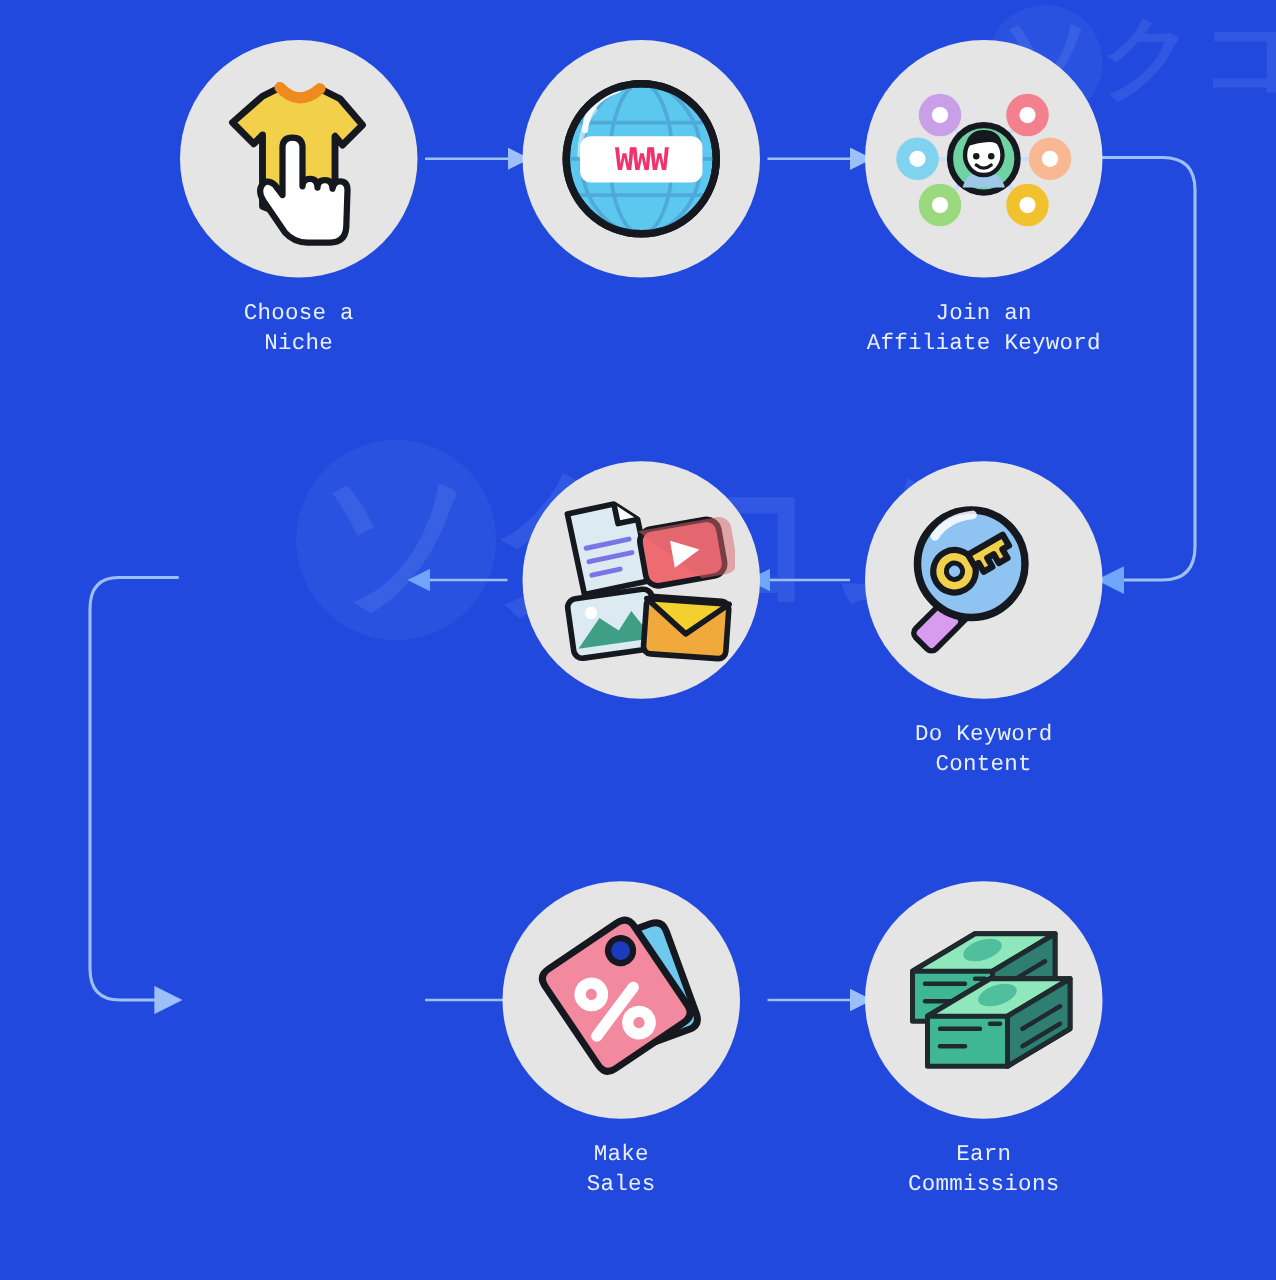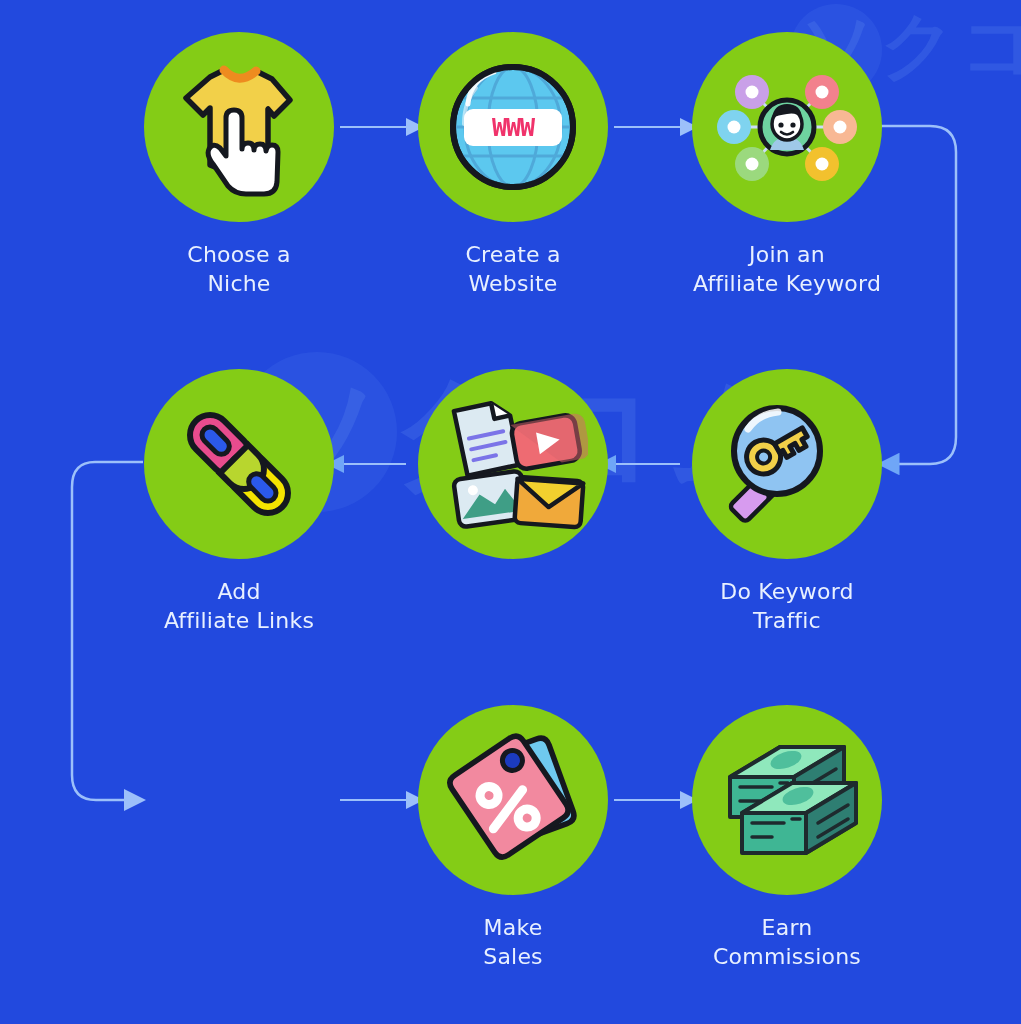--- a/index.html
+++ b/index.html
@@ -20,27 +20,27 @@
     letter-spacing:.06em;white-space:nowrap;line-height:1;
   }
 
   
   #wires{position:absolute;inset:0;}
 
   
   .node{position:absolute;width:190px;text-align:center;}
   .disc{
     width:190px;height:190px;border-radius:50%;
-    background:#84cc16;position:relative;
+    background:#e5e5e5;position:relative;
     display:flex;align-items:center;justify-content:center;
   }
   .art{width:150px;height:150px;display:block;}
   .cap{
-    margin-top:18px;color:#E8F0FF;font-size:22px;line-height:1.32;
-    font-weight:500;letter-spacing:.2px;white-space:pre-line;
+    margin-top:18px;color:#E8F0FF;font-size:18px;line-height:1.32;
+    font-weight:500;letter-spacing:.2px;white-space:pre-line;font-family:Liberation Mono, monospace;
   }
 </style>
 </head>
 <body>
 
 <div id="board">
 
   <div class="wm wm-logo" style="left:790px;top:4px;width:92px;height:92px;"></div>
   <div class="wm wm-text" style="left:800px;top:8px;font-size:74px;">ソクコム</div>
 
@@ -114,22 +114,20 @@
           <path d="M22,46 H128"></path>
             <path d="M22,104 H128"></path>
         </g>
         <path d="M30,52 Q32,28 56,20" fill="none" stroke="#FFFFFF" stroke-width="5" stroke-linecap="round" opacity=".9"></path>
         <path d="M26,72 Q26,50 38,36" fill="none" stroke="#FFFFFF" stroke-width="4" stroke-linecap="round" opacity=".55"></path>
         <rect x="26" y="57" width="98" height="37" rx="9" fill="#FFFFFF"></rect>
         <text x="75" y="84" text-anchor="middle" font-family="DejaVu Sans Mono, monospace" font-size="25" font-weight="700" fill="#F0336B" letter-spacing="-1">WWW</text>
         <circle cx="75" cy="75" r="60" fill="none" stroke="#15181F" stroke-width="6"></circle>
       </svg>
     </div>
-    <div class="cap">Create a
-Website</div>
   </div>
 
   <div class="node" style="left:692px;top:32px;">
     <div class="disc">
       <svg class="art" viewBox="0 0 150 150">
         <g stroke="#CBDDF7" stroke-width="3">
           <line x1="75" y1="75" x2="40" y2="40"></line>
             <line x1="75" y1="75" x2="110" y2="40"></line>
           <line x1="75" y1="75" x2="22" y2="75"></line>
             <line x1="75" y1="75" x2="128" y2="75"></line>
@@ -158,35 +156,20 @@
           <circle cx="69" cy="73" r="2.6" fill="#15181F"></circle>
             <circle cx="81" cy="73" r="2.6" fill="#15181F"></circle>
           <path d="M69,80 Q75,85 81,80" fill="none" stroke="#15181F" stroke-width="2.6" stroke-linecap="round"></path>
         </g>
       </svg>
     </div>
     <div class="cap">Join an
 Affiliate Keyword</div>
   </div>
 
-  <div class="node" style="left:144px;top:369px;">
-    <div class="disc">
-      <svg class="art" viewBox="0 0 150 150">
-        <g transform="rotate(-45 75 75)">
-          <rect x="55" y="14" width="40" height="68" rx="20" fill="#E84C8E" stroke="#15181F" stroke-width="6"></rect>
-          <rect x="55" y="68" width="40" height="68" rx="20" fill="#F5E400" stroke="#15181F" stroke-width="6"></rect>
-          <path d="M55,68 h40 v14 a20,20 0 0 1 -40,0 z" fill="#B8D62E" stroke="#15181F" stroke-width="6"></path>
-          <rect x="67" y="26" width="16" height="32" rx="8" fill="#2B59E9" stroke="#15181F" stroke-width="5"></rect>
-          <rect x="67" y="92" width="16" height="32" rx="8" fill="#2B59E9" stroke="#15181F" stroke-width="5"></rect>
-        </g>
-      </svg>
-    </div>
-    <div class="cap">Add
-Affiliate Links</div>
-  </div>
 
   <div class="node" style="left:418px;top:369px;">
     <div class="disc">
       <svg class="art" viewBox="0 0 150 150">
         <g transform="rotate(-12 48 48)">
           <path d="M22,16 H60 L76,32 V82 H22 Z" fill="#DCEAF2" stroke="#15181F" stroke-width="4.5" stroke-linejoin="round"></path>
           <path d="M60,16 V32 H76" fill="#FFFFFF" stroke="#15181F" stroke-width="4.5" stroke-linejoin="round"></path>
           <g stroke="#7B74E8" stroke-width="4" stroke-linecap="round">
             <line x1="31" y1="46" x2="66" y2="46"></line>
               <line x1="31" y1="57" x2="66" y2="57"></line>
@@ -221,25 +204,25 @@
         <circle cx="65" cy="62" r="43" fill="#8FC4F2" stroke="#15181F" stroke-width="6"></circle>
         <path d="M36,40 Q46,25 66,23" fill="none" stroke="#FFFFFF" stroke-width="7" stroke-linecap="round" opacity=".85"></path>
         <g transform="rotate(-30 62 62)">
           <circle cx="50" cy="62" r="17" fill="#F2D049" stroke="#15181F" stroke-width="5"></circle>
           <circle cx="50" cy="62" r="6.5" fill="#8FC4F2" stroke="#15181F" stroke-width="4"></circle>
           <path d="M66,56 H98 V66 H92 V74 H84 V66 H78 V74 H70 V66 H66 Z" fill="#F2D049" stroke="#15181F" stroke-width="5" stroke-linejoin="round"></path>
         </g>
       </svg>
     </div>
     <div class="cap">Do Keyword
-Traffic</div>
-  </div>
-
-
-  <div class="node" style="left:418px;top:705px;">
+Content</div>
+  </div>
+
+
+  <div class="node" style="left:402px;top:705px;">
     <div class="disc">
       <svg class="art" viewBox="0 0 150 150">
         <g transform="rotate(-20 80 75)">
           <path d="M58,24 H118 Q128,24 128,34 V104 Q128,114 118,114 H58 Q48,114 48,104 V34 Q48,24 58,24 Z" fill="#6FC9EF" stroke="#15181F" stroke-width="5.5"></path>
         </g>
         <g transform="rotate(-34 68 76)">
           <path d="M40,26 H106 Q116,26 116,36 V112 Q116,122 106,122 H40 Q30,122 30,112 V36 Q30,26 40,26 Z" fill="#F2899F" stroke="#15181F" stroke-width="5.5"></path>
           <circle cx="96" cy="46" r="10" fill="#1B3BBF" stroke="#15181F" stroke-width="5"></circle>
           <g fill="none" stroke="#FFFFFF" stroke-width="9" stroke-linecap="round">
             <circle cx="57" cy="62" r="9"></circle>

